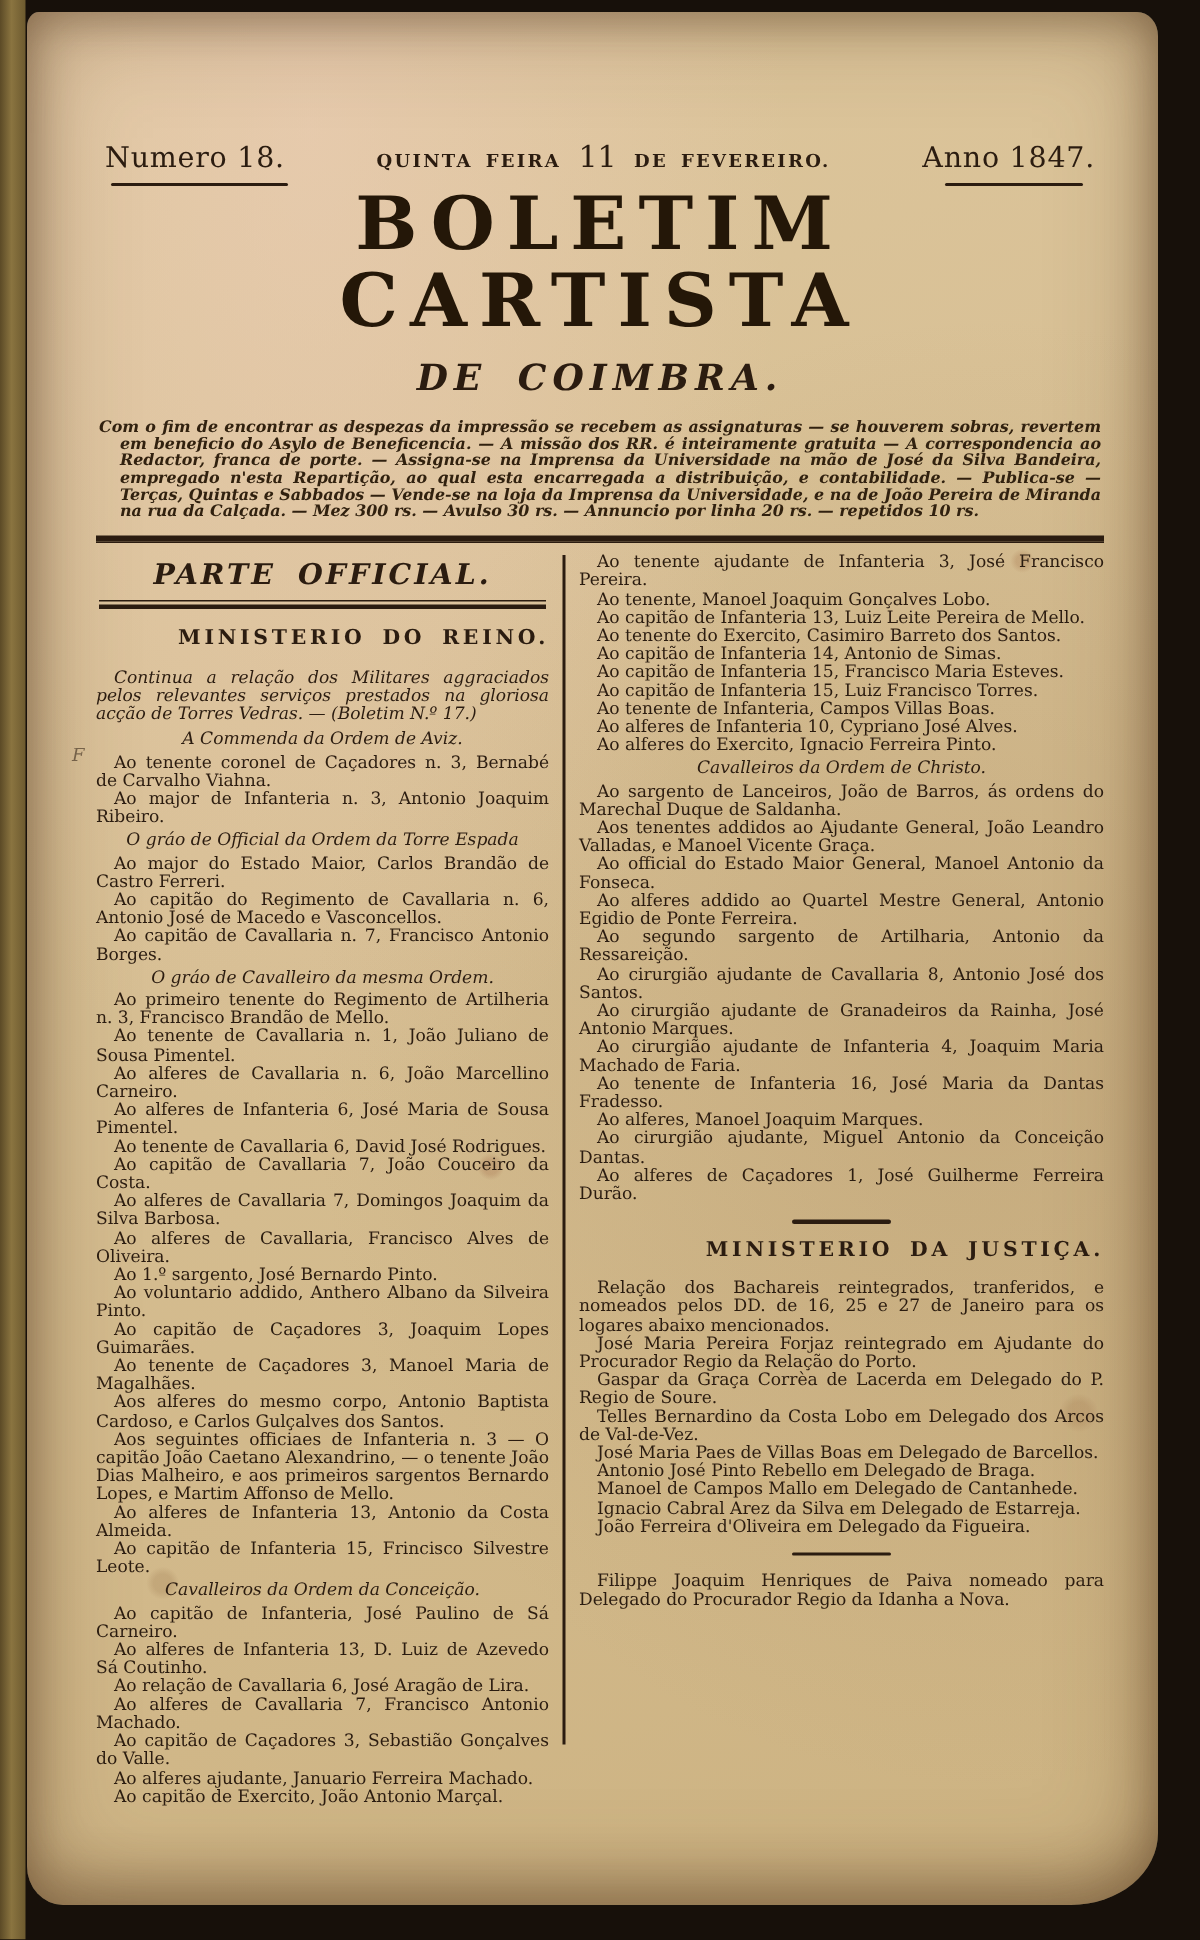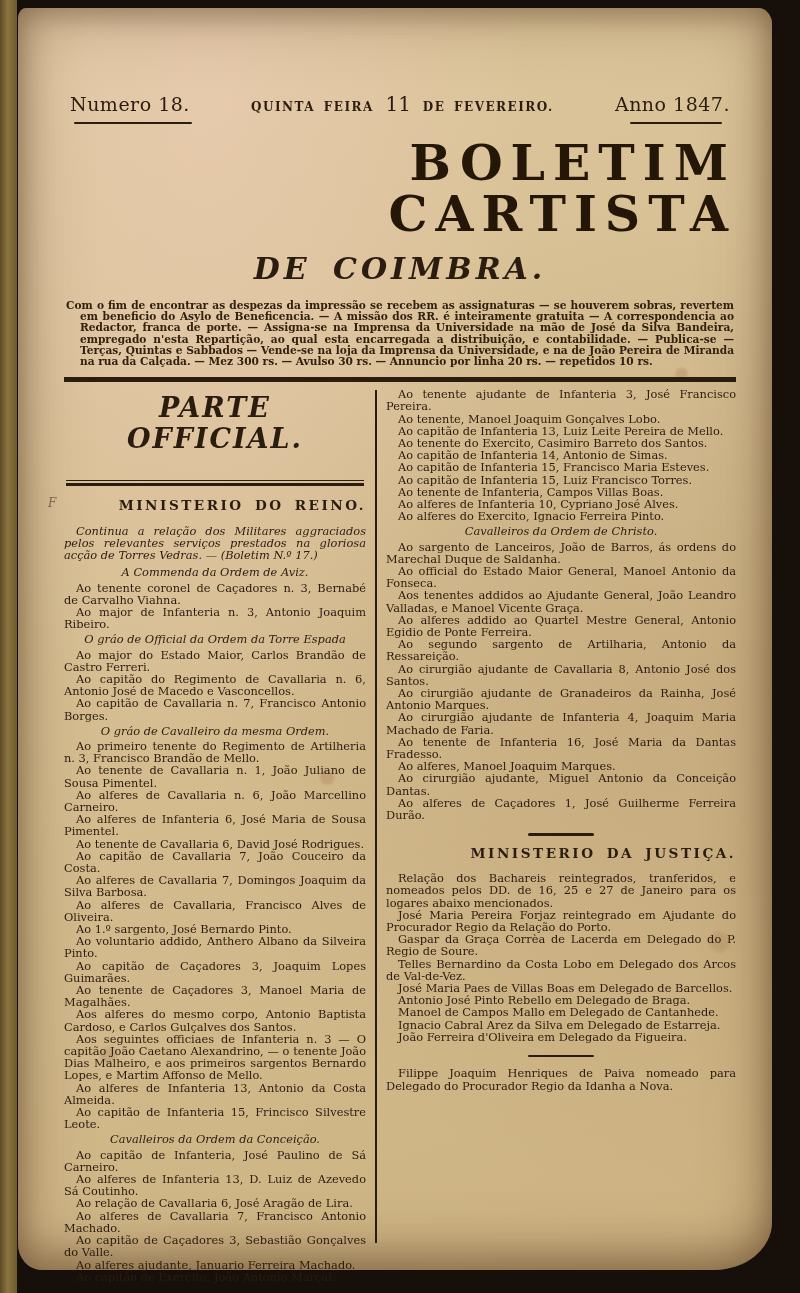--- a/index.html
+++ b/index.html
@@ -41,47 +41,47 @@
     padding:0 6px;
   }
   .numero,.anno{font-size:19px;letter-spacing:.5px;}
   .dateline{font-size:12px;font-weight:bold;letter-spacing:1.5px;word-spacing:3px;}
   .dateline .day{font-size:20px;font-weight:normal;letter-spacing:0;padding:0 3px;}
   .rule-under-numero{width:118px;height:2px;background:var(--ink);margin:6px 0 0 10px;border-radius:2px;}
   .rule-under-anno{width:92px;height:2px;background:var(--ink);margin:6px 14px 0 auto;border-radius:2px;}
   .underline-row{display:flex;justify-content:space-between;}
   
   .main-title{
-    text-align:right;font-weight:bold;font-size:49px;line-height:1.05;
-    letter-spacing:8px;word-spacing:14px;margin-top:14px;
+    text-align:center;font-weight:bold;font-size:49px;line-height:1.05;
+    letter-spacing:8px;word-spacing:14px;margin-top:0;
     color:#241708;
   }
   .sub-title{
-    text-align:center;font-weight:bold;font-style:italic;font-size:30px;
+    text-align:center;font-weight:bold;font-style:italic;font-size:24px;
     letter-spacing:4px;word-spacing:8px;margin-top:10px;
   }
   .masthead-text{
     margin:14px 2px 10px 2px;
     font-size:10.6px;line-height:1.06;font-weight:bold;
     text-align:justify;color:#31210f;
-    padding-left:14px;text-indent:-14px;
+    padding-left:14px;text-indent:-14px;font-style:italic;
   }
   .main-rule{
     height:5px;margin:4px 0 6px 0;
     border-top:4px solid var(--ink);
     border-bottom:1.6px solid var(--ink);
   }
   
   .columns{display:flex;align-items:stretch;margin-top:4px;}
   .col-left{width:302px;}
   .col-divider{width:2px;background:var(--ink);margin:2px 9px 40px 9px;}
   .col-right{flex:1;}
   .part-title{
-    text-align:center;font-style:italic;font-size:27px;letter-spacing:2px;
-    word-spacing:6px;margin:4px 0 26px 0;font-weight:bold;
+    text-align:center;font-style:italic;font-size:19px;letter-spacing:2px;
+    word-spacing:6px;margin:4px 0 6px 0;font-weight:bold;
   }
   .double-rule{
     height:6px;margin:0 2px 12px 2px;
     border-top:1.4px solid var(--ink);
     border-bottom:3.4px solid var(--ink);
   }
   .blocks{font-size:11.4px;line-height:1.07;}
   .block{margin:0;}
   .entry{text-indent:12px;text-align:justify;}
   .para{text-indent:12px;text-align:justify;}
@@ -177,22 +177,22 @@
           <p class="block entry">Ao capitão de Infanteria 13, Luiz Leite Pereira de Mello.</p>
           <p class="block entry">Ao tenente do Exercito, Casimiro Barreto dos Santos.</p>
           <p class="block entry">Ao capitão de Infanteria 14, Antonio de Simas.</p>
           <p class="block entry">Ao capitão de Infanteria 15, Francisco Maria Esteves.</p>
           <p class="block entry">Ao capitão de Infanteria 15, Luiz Francisco Torres.</p>
           <p class="block entry">Ao tenente de Infanteria, Campos Villas Boas.</p>
           <p class="block entry">Ao alferes de Infanteria 10, Cypriano José Alves.</p>
           <p class="block entry">Ao alferes do Exercito, Ignacio Ferreira Pinto.</p>
           <p class="block subhead">Cavalleiros da Ordem de Christo.</p>
           <p class="block entry">Ao sargento de Lanceiros, João de Barros, ás ordens do Marechal Duque de Saldanha.</p>
+          <p class="block entry">Aos tenentes addidos ao Ajudante General, João Leandro Valladas, e Manoel Vicente Graça.</p>
           <p class="block entry">Ao official do Estado Maior General, Manoel Antonio da Fonseca.</p>
-          <p class="block entry">Aos tenentes addidos ao Ajudante General, João Leandro Valladas, e Manoel Vicente Graça.</p>
           <p class="block entry">Ao alferes addido ao Quartel Mestre General, Antonio Egidio de Ponte Ferreira.</p>
           <p class="block entry">Ao segundo sargento de Artilharia, Antonio da Ressareição.</p>
           <p class="block entry">Ao cirurgião ajudante de Cavallaria 8, Antonio José dos Santos.</p>
           <p class="block entry">Ao cirurgião ajudante de Granadeiros da Rainha, José Antonio Marques.</p>
           <p class="block entry">Ao cirurgião ajudante de Infanteria 4, Joaquim Maria Machado de Faria.</p>
           <p class="block entry">Ao tenente de Infanteria 16, José Maria da Dantas Fradesso.</p>
           <p class="block entry">Ao alferes, Manoel Joaquim Marques.</p>
           <p class="block entry">Ao cirurgião ajudante, Miguel Antonio da Conceição Dantas.</p>
           <p class="block entry">Ao alferes de Caçadores 1, José Guilherme Ferreira Durão.</p>
           <div class="short-rule"></div>

